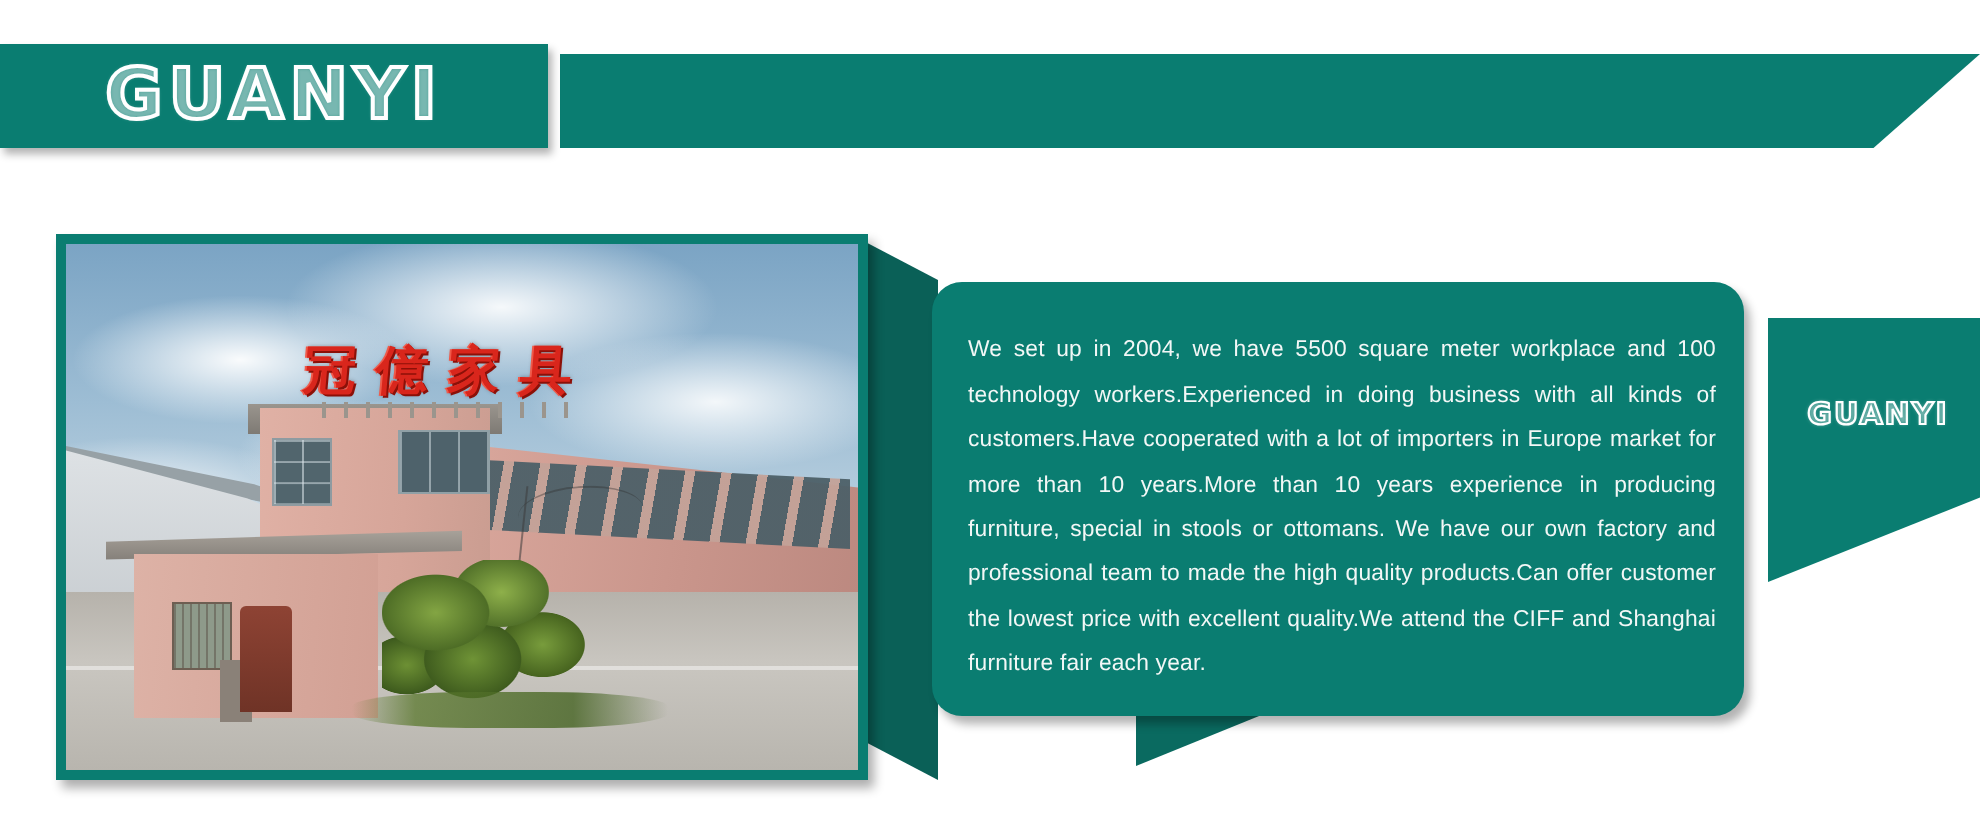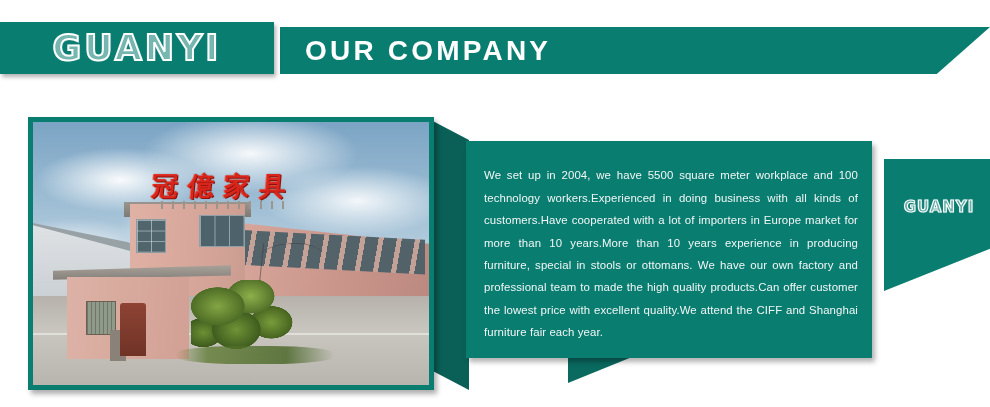--- a/index.html
+++ b/index.html
@@ -361,20 +361,21 @@
 
   
   #text-panel {
     position: absolute;
     left: 466px;
     top: 141px;
     width: 406px;
     height: 217px;
     background: #0a7d71;
     box-shadow: 3px 4px 5px rgba(0,0,0,0.30);
+    border-radius: 15px;
   }
   #text-tail {
     position: absolute;
     left: 568px;
     top: 357px;
     width: 64px;
     height: 26px;
     background: #0a6a60;
     clip-path: polygon(0 0, 100% 0, 0 100%);
     filter: drop-shadow(1px 2px 2px rgba(0,0,0,0.25));
@@ -417,21 +418,20 @@
     letter-spacing: 1px;
   }
 </style>
 </head>
 <body>
 
 <div id="page">
 
   <div id="header-banner"></div>
 
-  <div id="header-title">OUR COMPANY</div>
 
   <div id="logo-box">
     <div class="logo-mark">
       <span class="outline-logo">GUANYI</span>
     </div>
   </div>
 
   <div id="photo-ribbon"></div>
 
   <div id="photo-frame">

